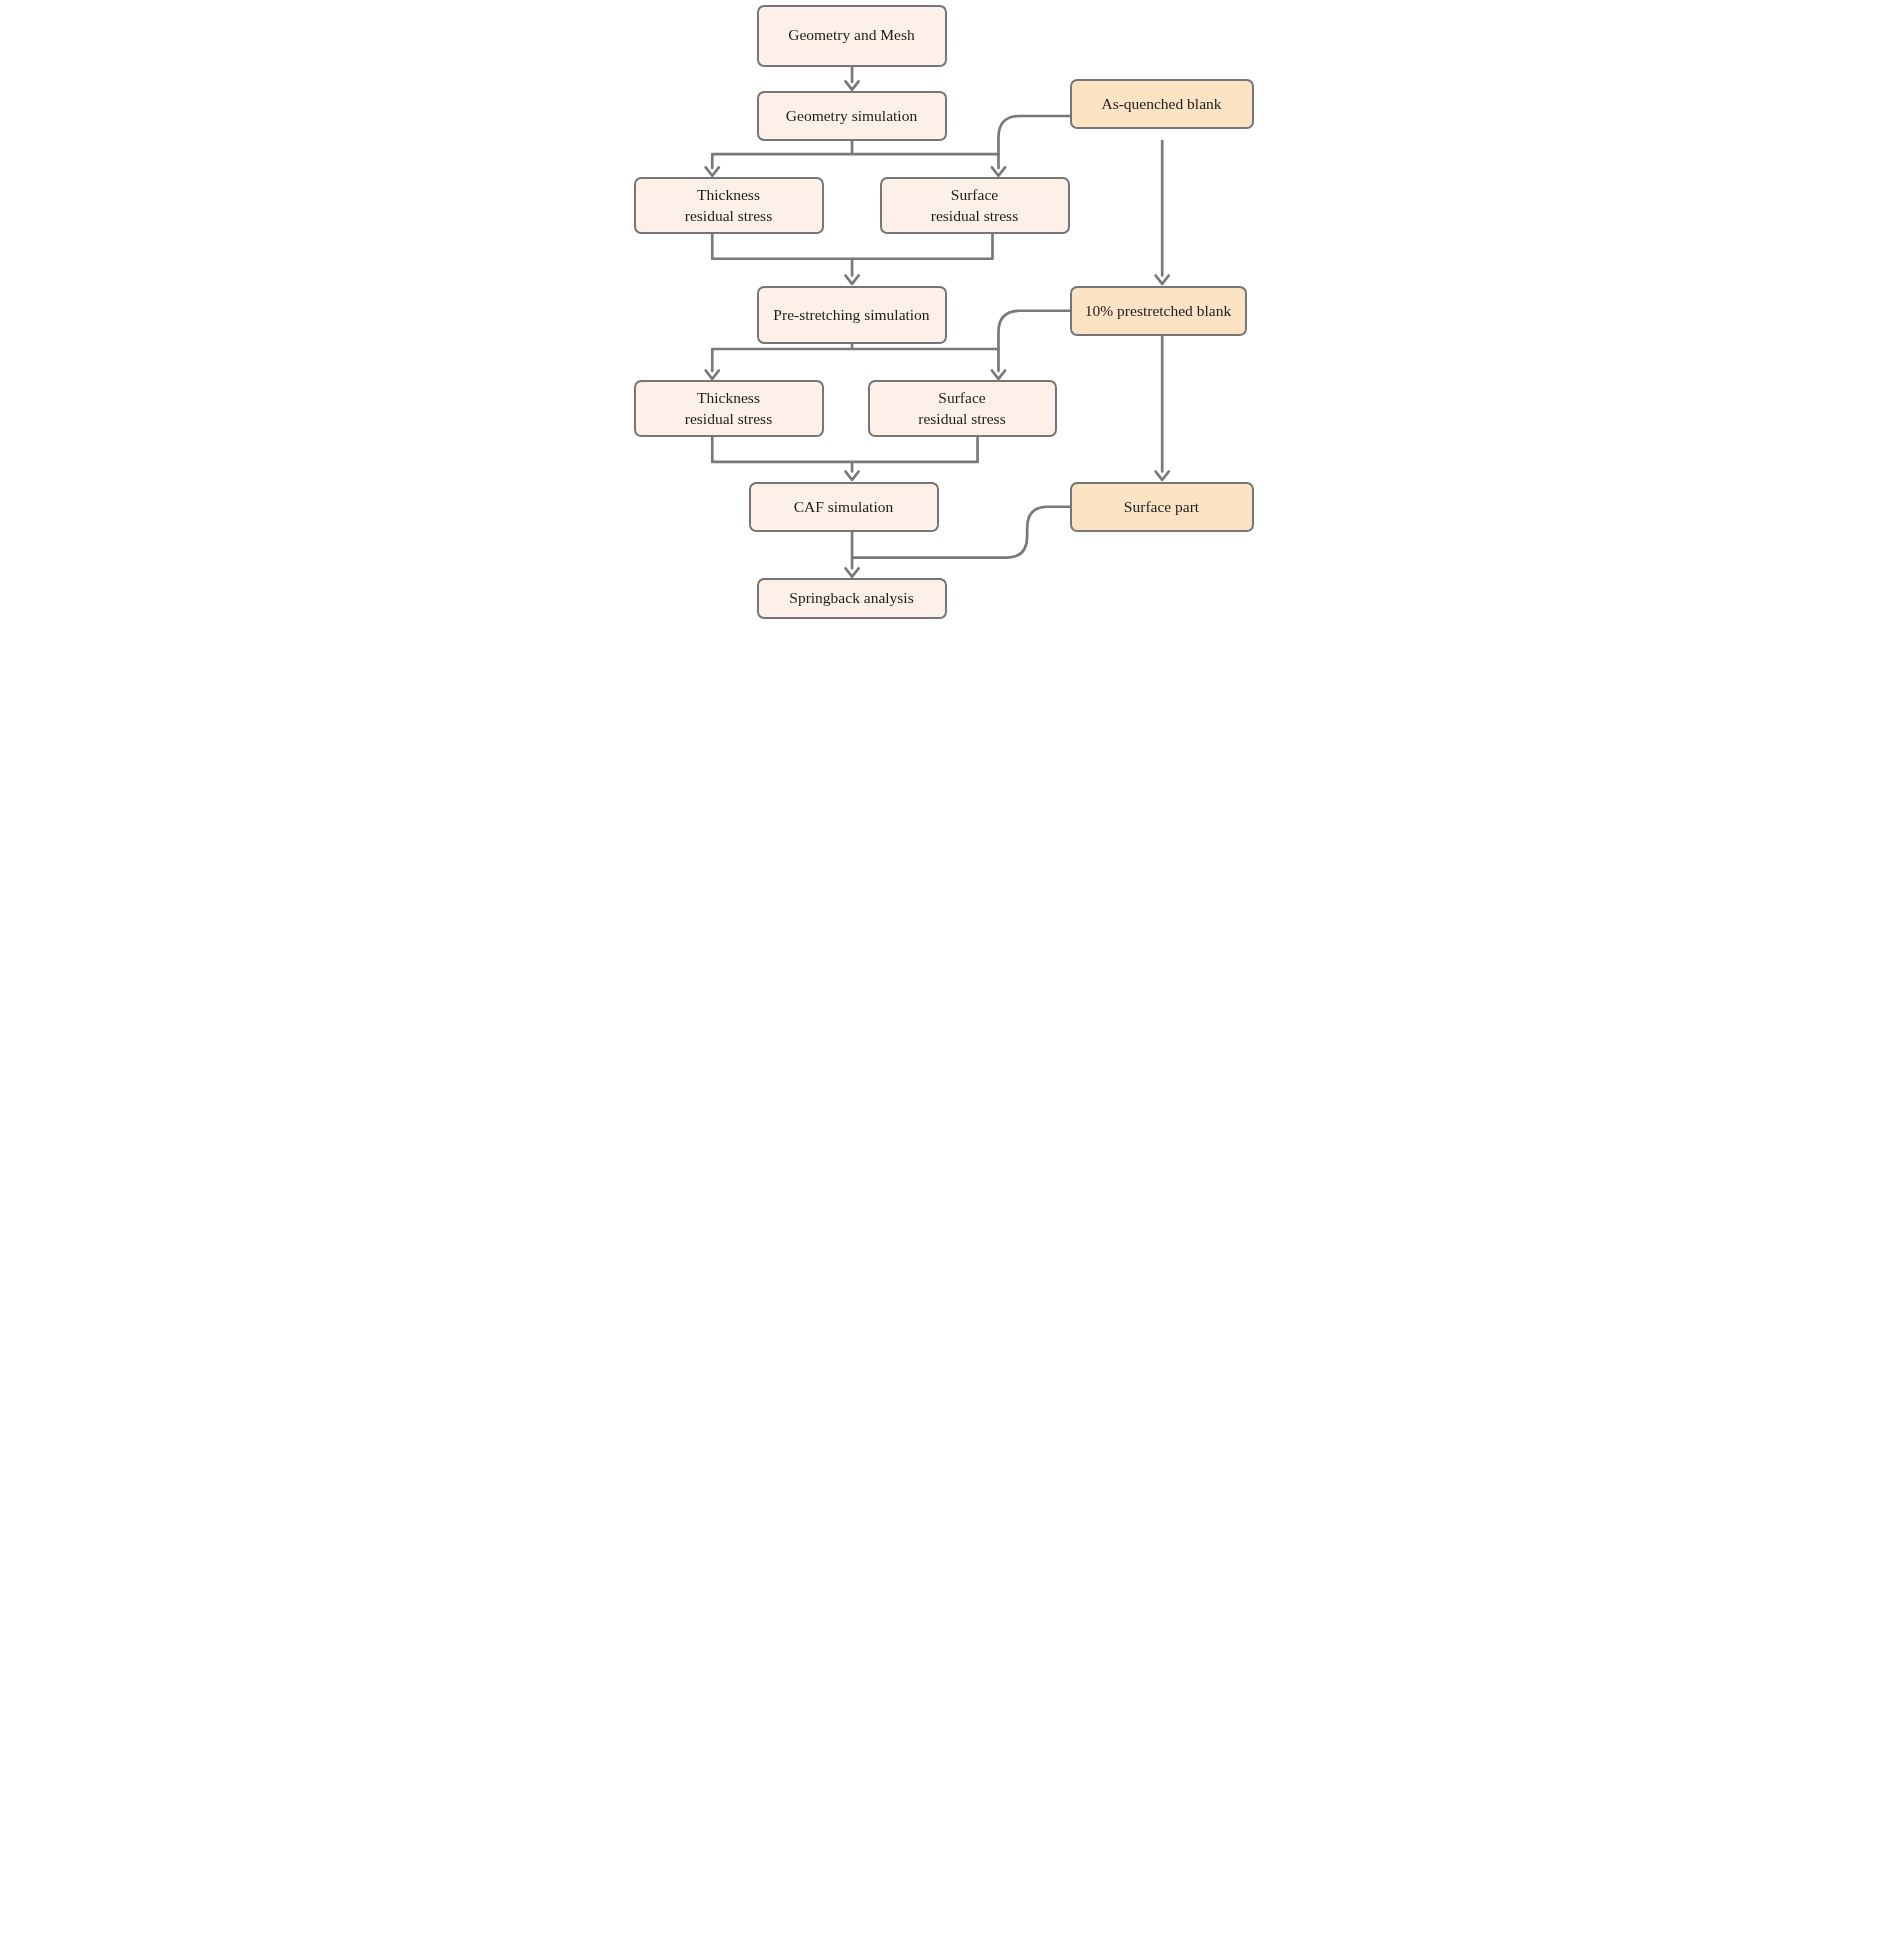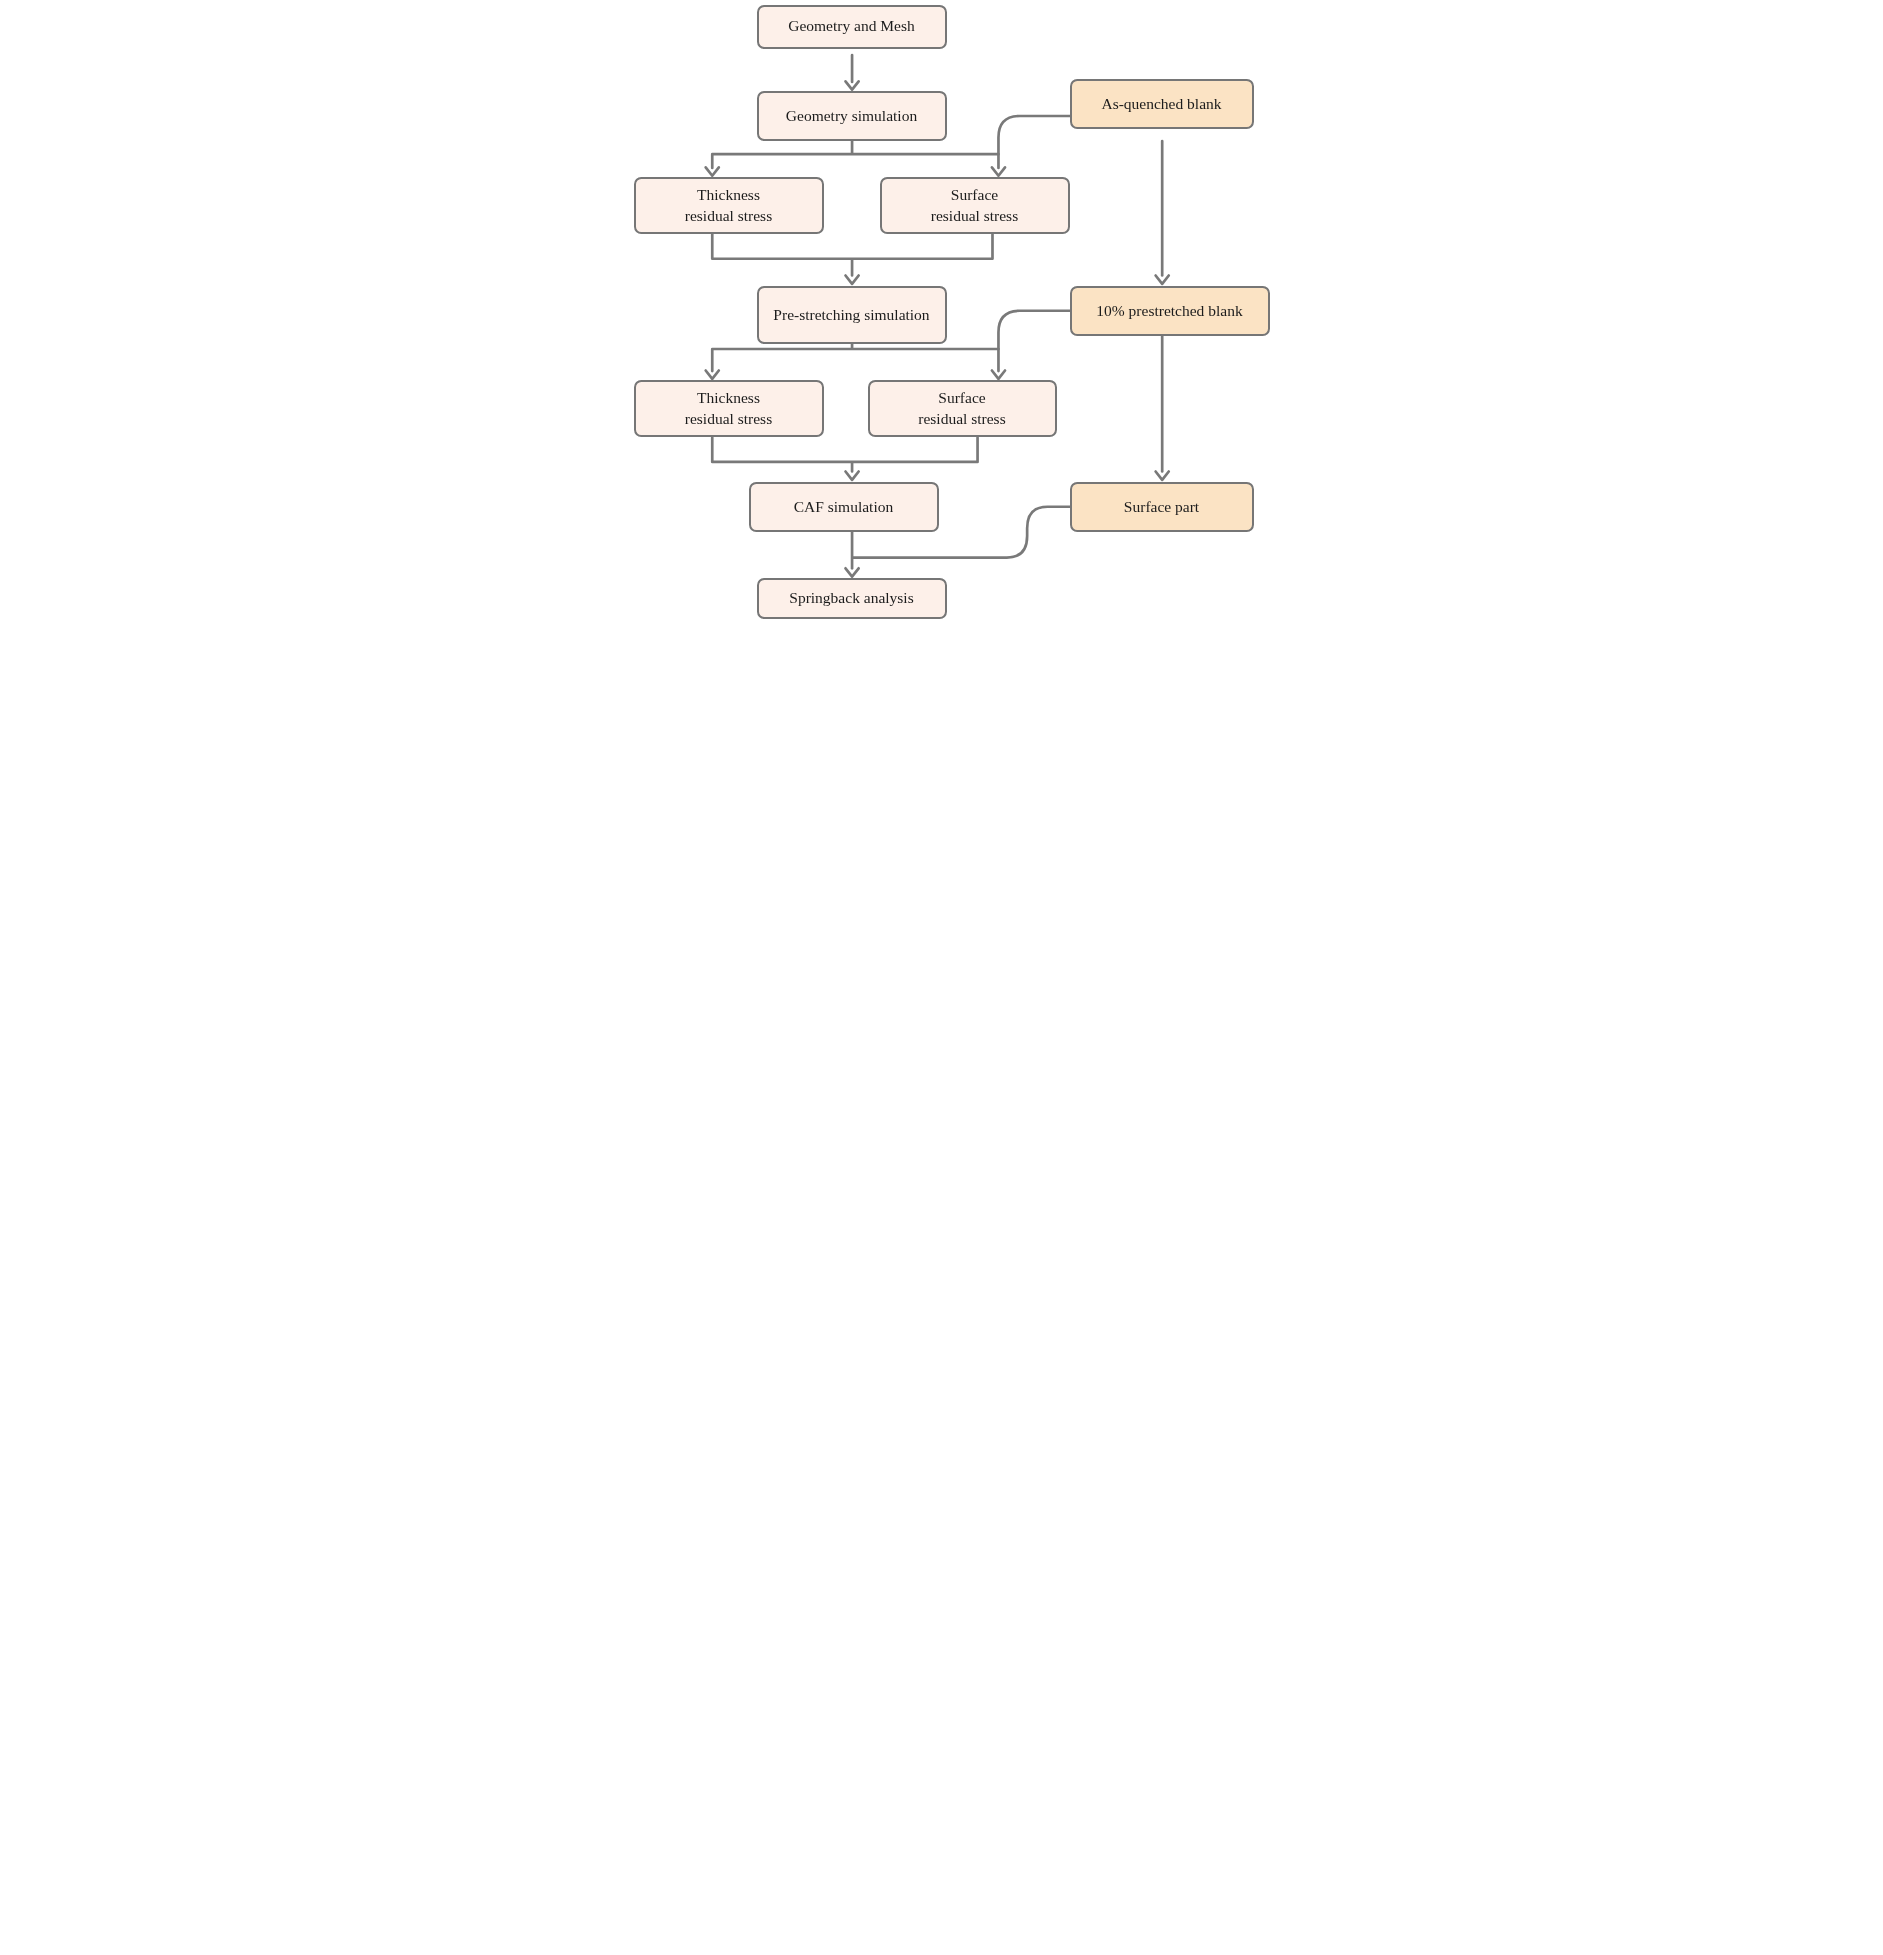--- a/index.html
+++ b/index.html
@@ -104,35 +104,35 @@
     <g>
       <path class="ln" d="M375 890 V951"></path>
       <path class="ah" d="M364 951 L375 965 L386 951"></path>
     </g>
 
     <g>
       <path class="ln" d="M740 848 H702 Q668 848 668 884 V897 Q668 933 634 933 H377"></path>
     </g>
   </svg>
 
-  <div class="node process" style="left:129px;top:4.8px;width:190px;height:44px">Geometry and Mesh</div>
+  <div class="node process" style="left:129px;top:4.8px;width:190px;height:62px">Geometry and Mesh</div>
 
   <div class="node process" style="left:129px;top:91px;width:190px;height:50px">Geometry simulation</div>
 
   <div class="node artifact" style="left:442px;top:79px;width:184px;height:50px">As-quenched blank</div>
 
   <div class="node process" style="left:6px;top:177px;width:190px;height:57px">Thickness
 residual stress</div>
 
   <div class="node process" style="left:252px;top:177px;width:190px;height:57px">Surface
 residual stress</div>
 
   <div class="node process" style="left:129px;top:286px;width:190px;height:58px">Pre-stretching simulation</div>
 
-  <div class="node artifact" style="left:442px;top:286px;width:200px;height:50px">10% prestretched blank</div>
+  <div class="node artifact" style="left:442px;top:286px;width:177px;height:50px">10% prestretched blank</div>
 
   <div class="node process" style="left:6px;top:380px;width:190px;height:57px">Thickness
 residual stress</div>
 
   <div class="node process" style="left:240px;top:380px;width:189px;height:57px">Surface
 residual stress</div>
 
   <div class="node process" style="left:121px;top:482px;width:190px;height:50px">CAF simulation</div>
 
   <div class="node artifact" style="left:442px;top:482px;width:184px;height:50px">Surface part</div>

